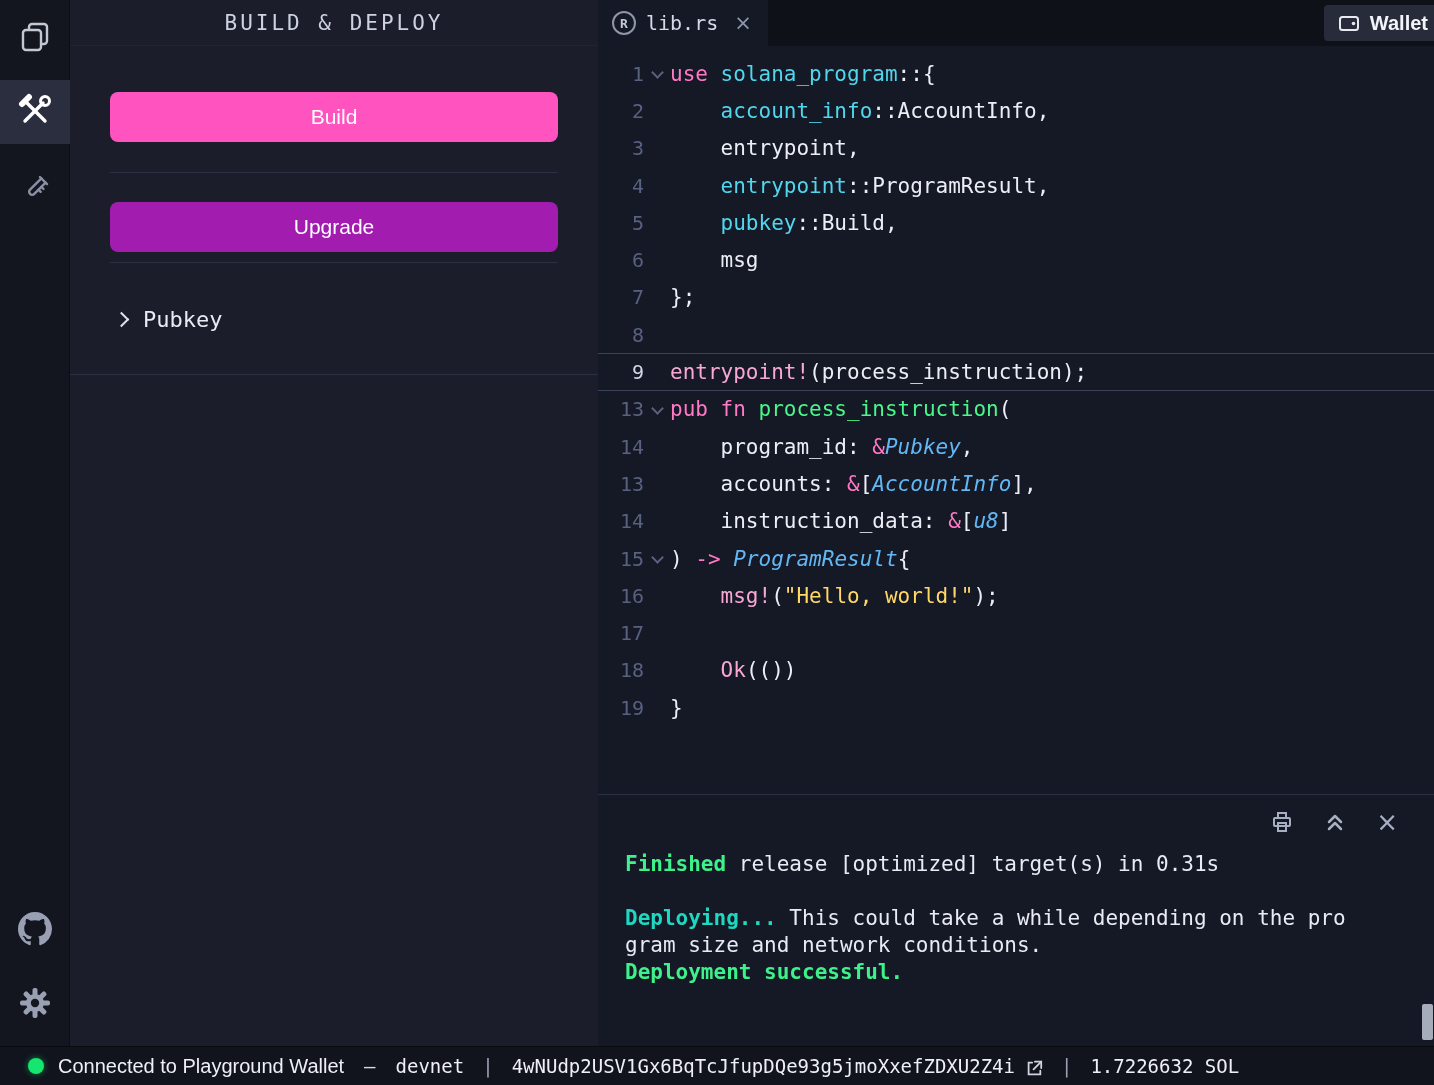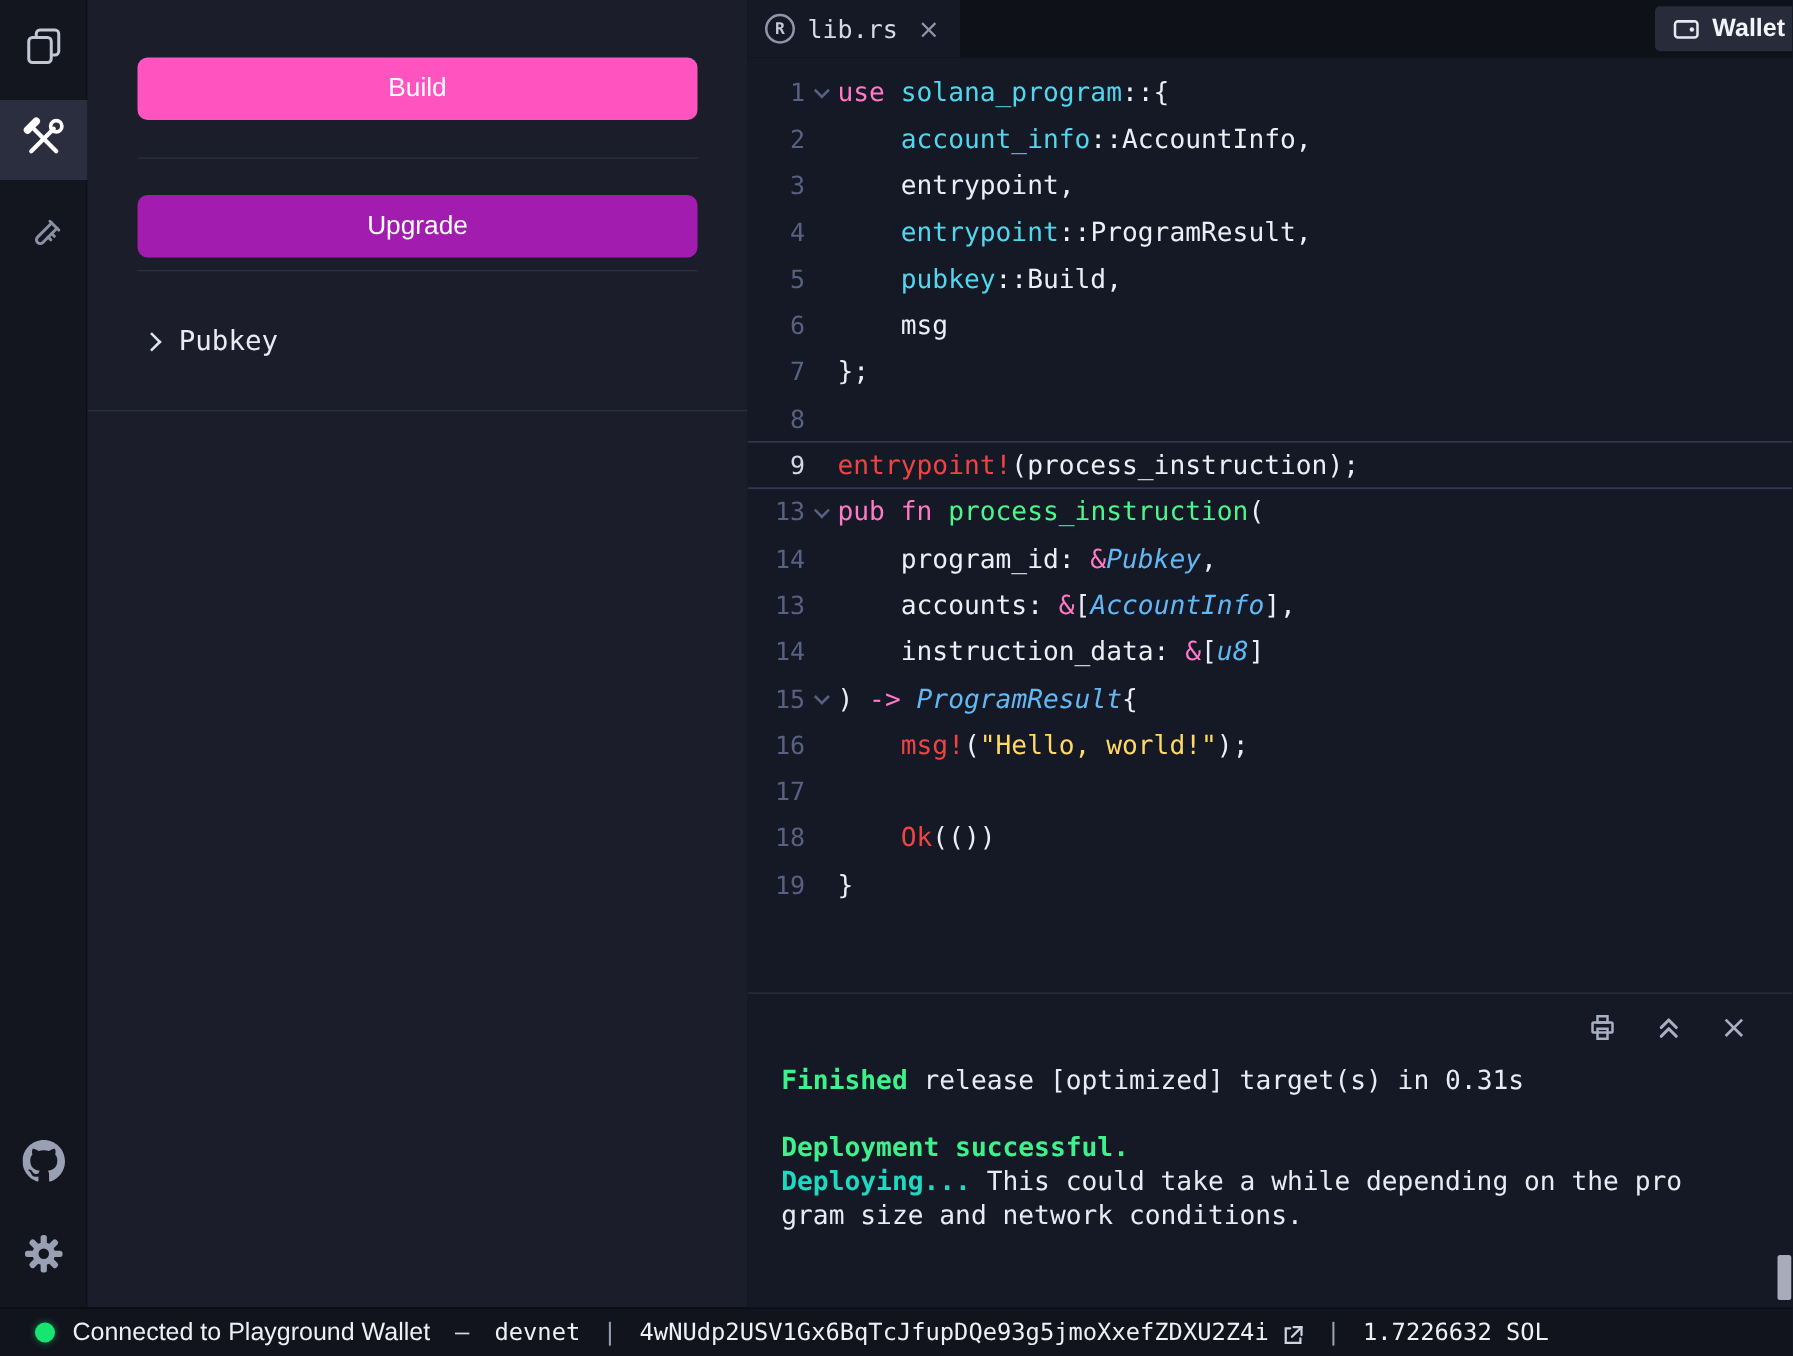--- a/index.html
+++ b/index.html
@@ -48,21 +48,21 @@
   .code-line{display:flex;align-items:center;height:37.3px;border-top:1px solid transparent;border-bottom:1px solid transparent}
   .code-line.current{border-color:#3d425a}
   .ln{width:46px;text-align:right;color:#596180;font-family:"DejaVu Sans Mono",monospace;font-size:20px;flex-shrink:0}
   .code-line.current .ln{color:#d2d7e8}
   .fold{width:26px;display:flex;justify-content:center;align-items:center;height:100%;flex-shrink:0}
   .fold.has::before{content:"";width:7px;height:7px;border-right:2px solid #596180;border-bottom:2px solid #596180;
     transform:rotate(45deg);margin-top:-2px}
   .code{font-family:"DejaVu Sans Mono",monospace;font-size:21px;white-space:pre;color:#eceef6}
   .tk-kw{color:#ff79c6}
   .tk-ns{color:#50d7ee}
-  .tk-mac{color:#ef4444}
+  .tk-mac{color:#f9a8d4}
   .tk-fnc{color:#4af78a}
   .tk-typ{color:#62b8f5;font-style:italic}
   .tk-str{color:#ffd866}
   .tk-pl{color:#eceef6}
 
   
   .terminal{height:252px;border-top:1px solid #2b2f41;position:relative;padding:12px 0 0 27px;flex-shrink:0;background:#151825}
   .term-icons{position:absolute;top:14px;right:36px;display:flex;gap:30px;align-items:center;color:#a9afc2}
   .term-icon{cursor:pointer;display:flex;align-items:center;justify-content:center}
   .term-close{font-size:26px;line-height:1;color:#a9afc2;font-family:"DejaVu Sans",sans-serif}
@@ -131,20 +131,21 @@
             <rect x="15.5" y="3" width="5" height="30" rx="2" transform="rotate(45 18 18)"></rect>
             <rect x="15.5" y="3" width="5" height="30" rx="2" transform="rotate(-45 18 18)"></rect>
           </g>
           <circle cx="18" cy="18" r="9" fill="#9aa0b3"></circle>
           <circle cx="18" cy="18" r="4.2" fill="#14161f"></circle>
         </svg>
       </div>
     </div>
 
     <div class="sidepanel">
+      <div class="panel-header">BUILD &amp; DEPLOY</div>
       <button class="btn btn-build">Build</button>
       <div class="inset-divider"></div>
       <button class="btn btn-upgrade">Upgrade</button>
       <div class="inset-divider tight"></div>
       <div class="extra-row">
         <span class="chev-right"></span>
         <span>Pubkey</span>
       </div>
       <div class="divider-full"></div>
     </div>
@@ -275,22 +276,22 @@
             <svg width="22" height="22" viewBox="0 0 22 22" fill="none" stroke="#a9afc2" stroke-width="2.5" stroke-linecap="round" stroke-linejoin="round">
               <path d="M5 11 L11 5 L17 11"></path>
               <path d="M5 18 L11 12 L17 18"></path>
             </svg>
           </span>
           <span class="term-icon term-close">×</span>
         </div>
         <div class="term-output">
             <div class="term-line"><span class="tm-g">Finished</span><span class="tm-pl"> release [optimized] target(s) in 0.31s</span></div>
             <div class="term-line">&nbsp;</div>
+            <div class="term-line wrap"><span class="tm-t">Deploying...</span><span class="tm-pl"> This could take a while depending on the program size and network conditions.</span></div>
             <div class="term-line"><span class="tm-g">Deployment successful.</span></div>
-            <div class="term-line wrap"><span class="tm-t">Deploying...</span><span class="tm-pl"> This could take a while depending on the program size and network conditions.</span></div>
           </div>
         <div class="term-scroll"></div>
       </div>
 
     </div>
   </div>
 
   <div class="statusbar">
     <span class="dot"></span>
     <span class="sb-sans">Connected to Playground Wallet</span>

